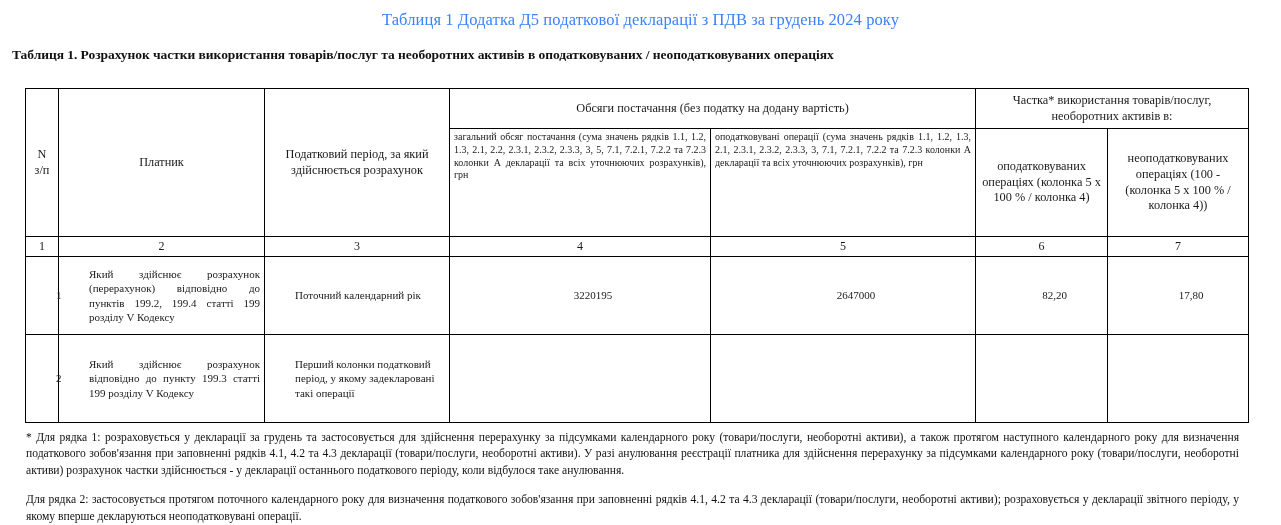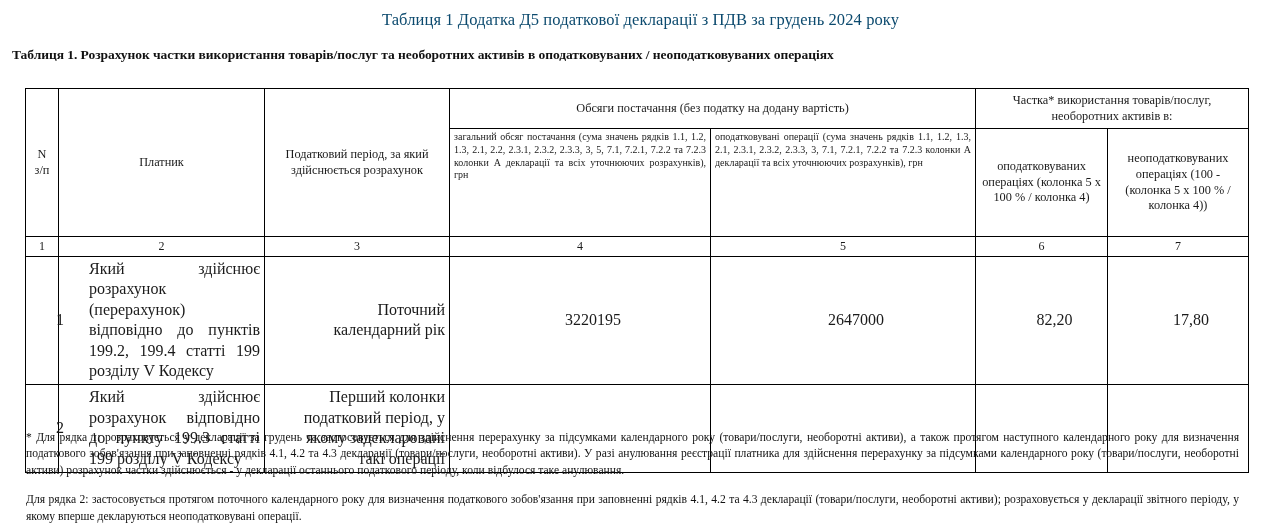--- a/index.html
+++ b/index.html
@@ -25,21 +25,21 @@
 
   
   .doc-title {
     position: absolute;
     left: 0;
     top: 10px;
     width: 1281px;
     text-align: center;
     font-size: 16.5px;
     font-weight: 400;
-    color: #0c4a6e;
+    color: #3b82f6;
     letter-spacing: 0.1px;
   }
 
   
   .doc-subtitle {
     position: absolute;
     left: 12px;
     top: 47px;
     width: 1230px;
     font-size: 13.5px;
@@ -86,36 +86,36 @@
   tr.numrow td {
     text-align: center;
     font-size: 12px;
     height: 19px;
     padding: 0;
     line-height: 19px;
   }
 
   
   tr.datarow td {
-    font-size: 16px;
+    font-size: 11px;
     padding-left: 30px;
   }
   td.c-num {
     text-align: center;
     vertical-align: middle;
   }
   td.c-payer {
     text-align: justify;
     text-align-last: left;
     padding: 4px 6px;
     line-height: 1.3;
     vertical-align: middle;
   }
   td.c-period {
-    text-align: right;
+    text-align: left;
     padding: 4px 6px;
     line-height: 1.3;
     vertical-align: middle;
     margin-left: 48px;
   }
   td.c-val {
     text-align: center;
     vertical-align: middle;
   }
 

